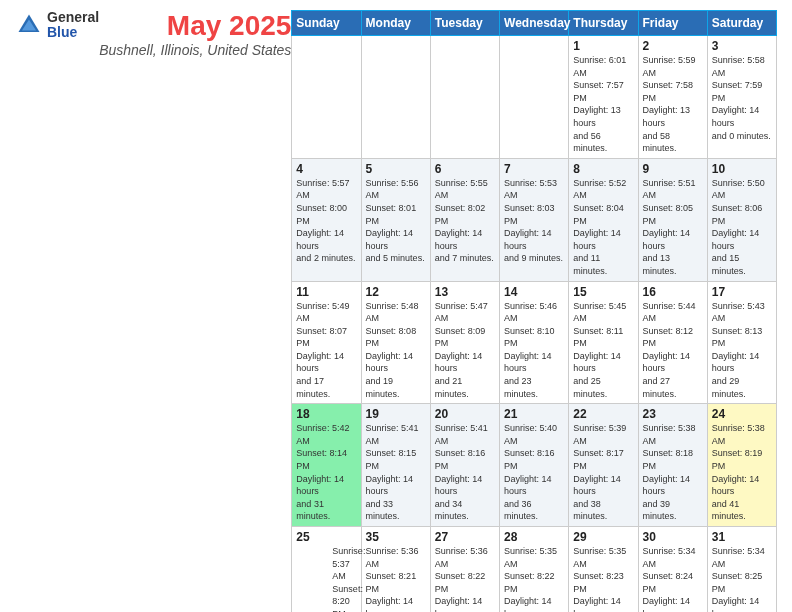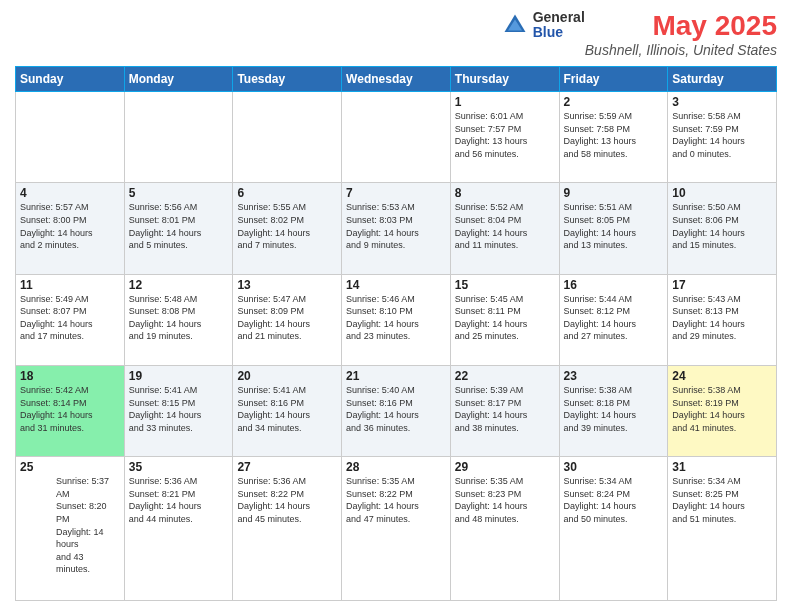--- a/index.html
+++ b/index.html
@@ -8,22 +8,21 @@
       background: #fff;
       width: 792px;
       height: 612px;
       overflow: hidden;
     }
     .page {
       width: 792px;
       height: 611px;
       padding: 10px 15px;
       display: flex;
-      flex-direction: column;
-      align-items: flex-end;
+      flex-direction: row;
     }
     .header {
       display: flex;
       justify-content: space-between;
       align-items: flex-start;
       margin-bottom: 8px;
     }
     .logo {
       display: flex;
       align-items: center;

